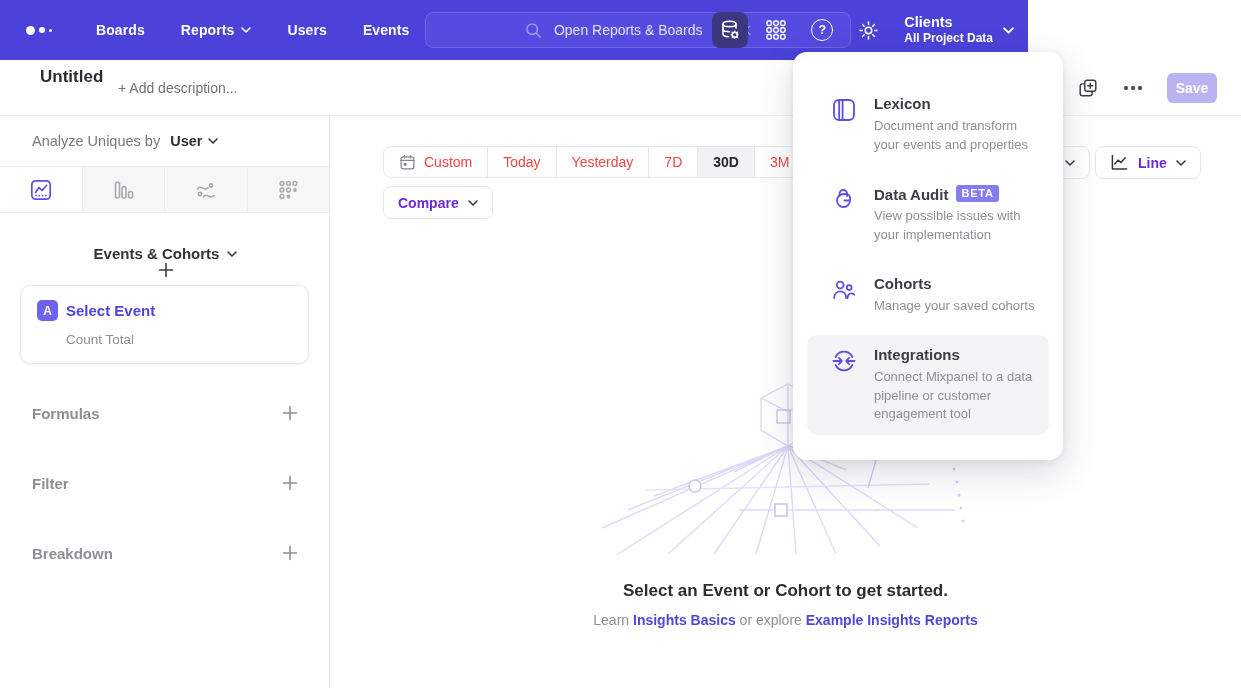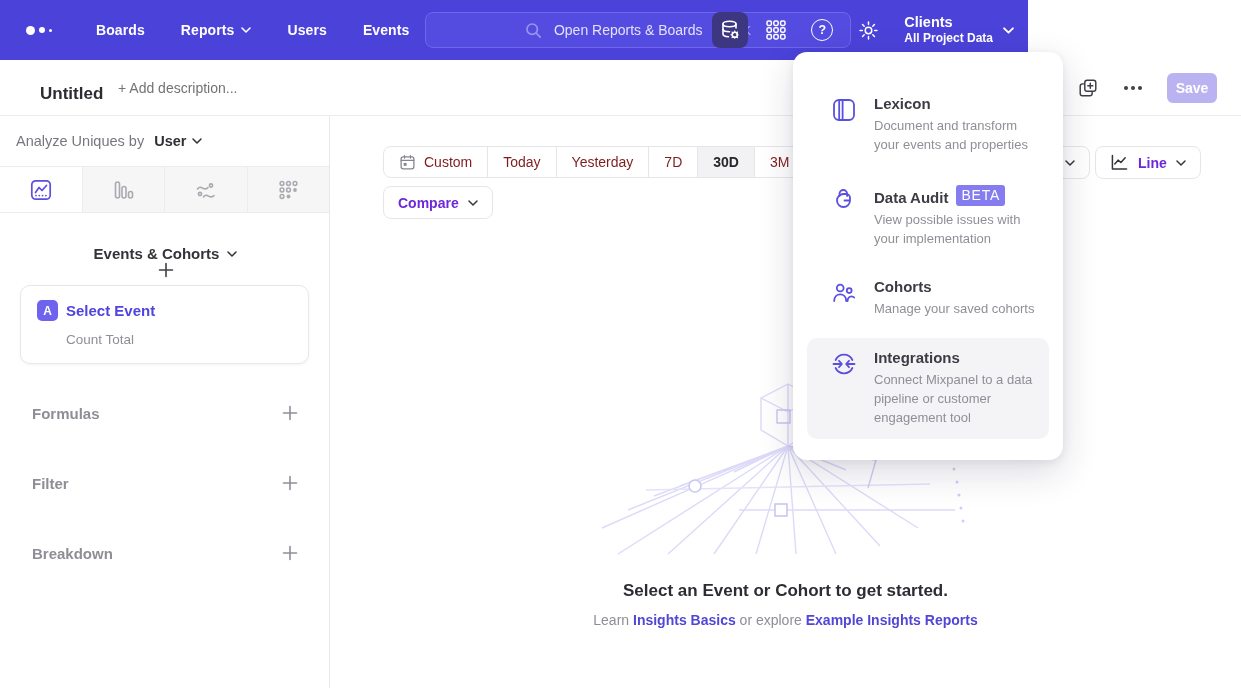--- a/index.html
+++ b/index.html
@@ -23,29 +23,29 @@
   .icon-btn { width:36px; height:36px; border-radius:8px; display:flex; align-items:center; justify-content:center; cursor:pointer; }
   .icon-btn.active { background:#3d3781; }
   .help-circle { width:22px; height:22px; border:1.7px solid #fff; border-radius:50%; display:flex; align-items:center; justify-content:center;
     font-size:12.5px; font-weight:700; color:#fff; }
   .project { display:flex; align-items:center; gap:10px; margin-left:8px; cursor:pointer; }
   .project .p-name { font-size:14.5px; font-weight:700; line-height:1.25; }
   .project .p-scope { font-size:12px; font-weight:700; line-height:1.3; }
 
   
   .rheader { position:absolute; top:60px; left:0; width:1241px; height:56px; background:#fff; border-bottom:1px solid #ececef; }
-  .r-title { position:absolute; left:40px; top:24px; font-size:17px; font-weight:700; color:#2c2c33; }
+  .r-title { position:absolute; left:40px; top:7px; font-size:17px; font-weight:700; color:#2c2c33; }
   .r-desc { position:absolute; left:118px; top:20px; font-size:14px; color:#737373; }
   .r-actions { position:absolute; right:24px; top:0; height:56px; display:flex; align-items:center; gap:24px; }
   .save-btn { width:50px; height:30px; background:#b9b3f1; color:#fff; border:none; border-radius:6px;
     font-size:14px; font-weight:600; font-family:inherit; }
 
   
   .sidebar { position:absolute; top:116px; left:0; width:330px; height:572px; background:#fff; border-right:1px solid #e9e9ec; }
-  .analyze-row { height:50px; display:flex; align-items:center; padding-left:16px; gap:6px; font-size:14.5px; }
+  .analyze-row { height:50px; display:flex; align-items:center; padding-left:32px; gap:6px; font-size:14.5px; }
   .analyze-prefix { color:#77777f; margin-right:4px; }
   .analyze-value { color:#2f2f36; font-weight:600; display:flex; align-items:center; gap:6px; cursor:pointer; }
   .tab-strip { height:47px; background:#f6f6f7; border-top:1px solid #ececee; border-bottom:1px solid #ececee; display:flex; }
   .tab { flex:1; display:flex; align-items:center; justify-content:center; border-right:1px solid #ececee; cursor:pointer; }
   .tab:last-child { border-right:none; }
   .tab.selected { background:#fff; }
   .section-row { display:flex; align-items:center; justify-content:space-between; padding:0 30px 0 32px; height:24px; }
   .section-title { font-size:15px; font-weight:700; color:#33333a; display:flex; align-items:center; gap:8px; }
   .section-muted { font-size:15px; font-weight:600; color:#8e8e96; }
   .events-row { margin-top:32px;flex-direction:column; }
@@ -56,21 +56,21 @@
   .event-badge { width:21px; height:21px; border-radius:5px; background:#6e63ee; color:#fff; font-size:12px; font-weight:700;
     display:flex; align-items:center; justify-content:center; }
   .event-title { font-size:15px; font-weight:600; color:#4f44e0; }
   .event-sub { margin:11px 0 0 29px; font-size:13.5px; color:#8f8f97; cursor:pointer; }
   .m36 { margin-top:37px; } .m46 { margin-top:46px; }
 
   
   .main { position:absolute; top:116px; left:330px; width:911px; height:572px; background:#fff; }
   .range-bar { position:absolute; left:53px; top:30px; height:32px; width:645px; border:1px solid #e6e6e9; border-radius:8px;
     display:flex; align-items:stretch; background:#fff; }
-  .range-item { display:flex; align-items:center; gap:8px; padding:0 15px; font-size:14px; color:#7f1d1d;
+  .range-item { display:flex; align-items:center; gap:8px; padding:0 15px; font-size:14px; color:#ef4444;
     border-left:1px solid #e6e6e9; cursor:pointer; white-space:nowrap; }
   .range-item:first-child { border-left:none; }
   .range-item.selected { background:#f2f2f4; color:#26262b; font-weight:700; }
   .range-fill { flex:1; }
   .pill-btn { position:absolute; height:33px; border:1px solid #e6e6e9; border-radius:8px; background:#fff;
     display:flex; align-items:center; gap:9px; padding:0 14px; font-size:14px; font-weight:600; color:#6d28d9; cursor:pointer; }
   .compare-btn { left:53px; top:70px; }
   .hidden-dd { left:660px; top:30px; width:100px; justify-content:flex-end; color:#3f3f46; }
   .line-btn { left:765px; top:30px; }
   .empty-title { position:absolute; top:465px; left:0; width:911px; text-align:center; font-size:17px; font-weight:700; color:#2c2c33; }
@@ -79,21 +79,21 @@
   .wireframe { position:absolute; left:258px; top:242px; }
 
   
   .panel { position:absolute; left:793px; top:52px; width:270px; height:408px; background:#fff; border-radius:14px;
     box-shadow:0 12px 36px rgba(30,30,70,.16), 0 2px 8px rgba(30,30,70,.08); z-index:100; padding-top:32px; }
   .menu-item { display:flex; gap:17px; padding:11px 14px 11px 24px; margin:0 14px 8px 14px; border-radius:10px; cursor:pointer; }
   .menu-item.active { background:#f4f4f6; }
   .menu-icon { flex:0 0 26px; padding-top:2px; }
   .menu-title { font-size:15px; font-weight:600; color:#3c3c44; margin-bottom:5px; }
   .menu-desc { font-size:13px; color:#8f8f97; line-height:1.45; max-width:180px; }
-  .beta { display:inline-block; margin-left:8px; background:#857cf0; color:#fff; font-size:14px; font-weight:400;
+  .beta { display:inline-block; margin-left:8px; background:#857cf0; color:#fff; font-size:11px; font-weight:700;
     letter-spacing:.8px; padding:2.5px 5px; border-radius:3px; vertical-align:2px; }
 
   svg { display:block; }
 </style>
 </head>
 <body>
 
 <div class="page">
 
   <div class="topnav">

